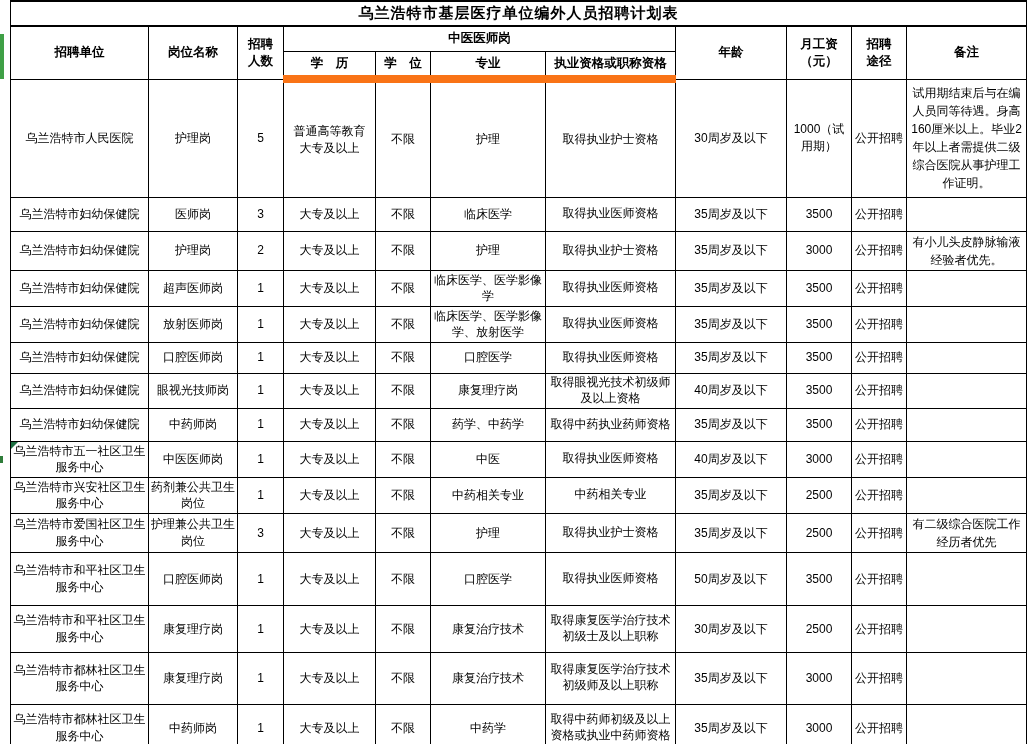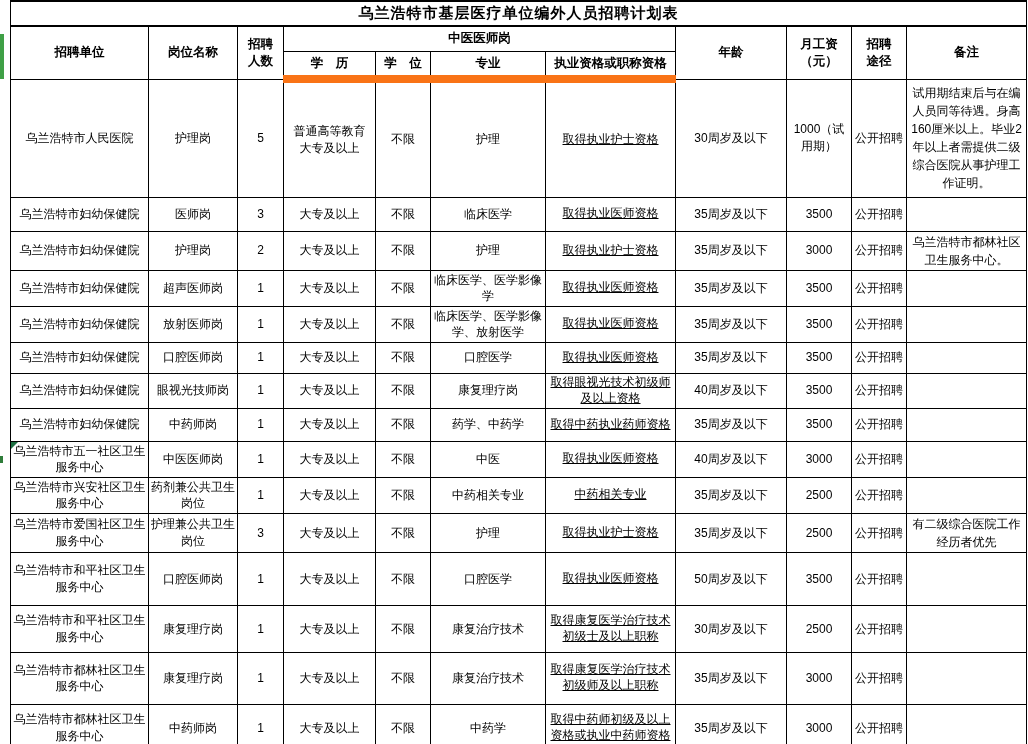--- a/index.html
+++ b/index.html
@@ -51,21 +51,21 @@
     font-weight: 700;
     border-top: 2px solid #000;
     border-bottom: 2px solid #000;
     letter-spacing: 1px;
   }
   thead th { font-weight: 700; }
   tr.group-row th { height: 25px; }
   tr.sub-row th { height: 28px; border-bottom: 8px solid #f97316; font-family: Liberation Serif, serif; }
   tr.sub-row th, tr.group-row th { font-size: 12.5px; }
   td.c-remark { line-height: 1.5; padding: 1px 3px; }
-  td.c-qualification { line-height: 1.33; text-decoration: underline; }
+  td.c-qualification { line-height: 1.33; }
   .note-triangle {
     position: absolute;
     left: 0; top: 0;
     width: 0; height: 0;
     border-top: 7px solid #1d6f42;
     border-right: 7px solid transparent;
   }
 </style>
 </head>
 <body>
@@ -144,21 +144,21 @@
           <td class="c-unit"><span>乌兰浩特市妇幼保健院</span></td>
           <td class="c-position"><span>护理岗</span></td>
           <td class="c-count"><span>2</span></td>
           <td class="c-education"><span>大专及以上</span></td>
           <td class="c-degree"><span>不限</span></td>
           <td class="c-major"><span>护理</span></td>
           <td class="c-qualification"><span>取得执业护士资格</span></td>
           <td class="c-age"><span>35周岁及以下</span></td>
           <td class="c-salary"><span>3000</span></td>
           <td class="c-channel"><span>公开招聘</span></td>
-          <td class="c-remark"><span>乌兰浩特市都林社区卫生服务中心。</span></td>
+          <td class="c-remark"><span>有小儿头皮静脉输液经验者优先。</span></td>
         </tr>
         <tr style="height: 32px;">
           <td class="c-unit"><span>乌兰浩特市妇幼保健院</span></td>
           <td class="c-position"><span>超声医师岗</span></td>
           <td class="c-count"><span>1</span></td>
           <td class="c-education"><span>大专及以上</span></td>
           <td class="c-degree"><span>不限</span></td>
           <td class="c-major"><span>临床医学、医学影像学</span></td>
           <td class="c-qualification"><span>取得执业医师资格</span></td>
           <td class="c-age"><span>35周岁及以下</span></td>

